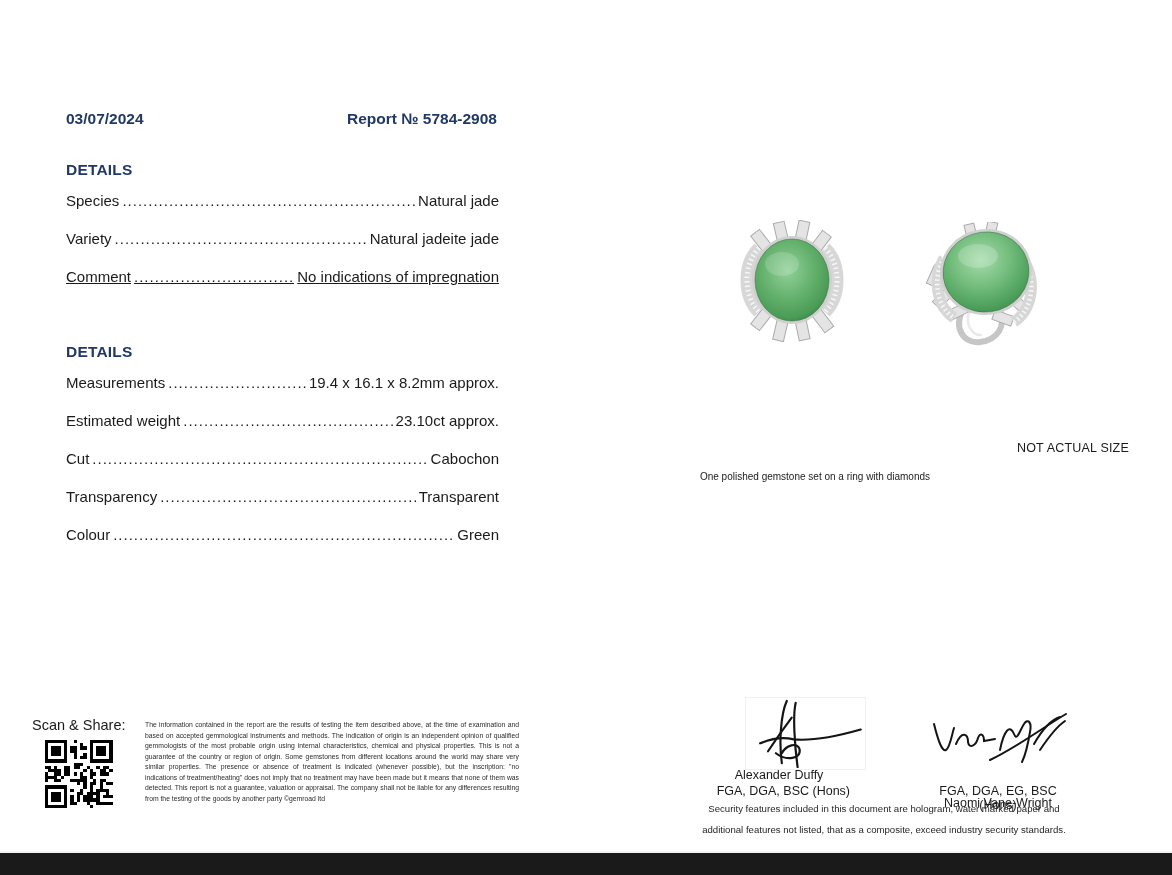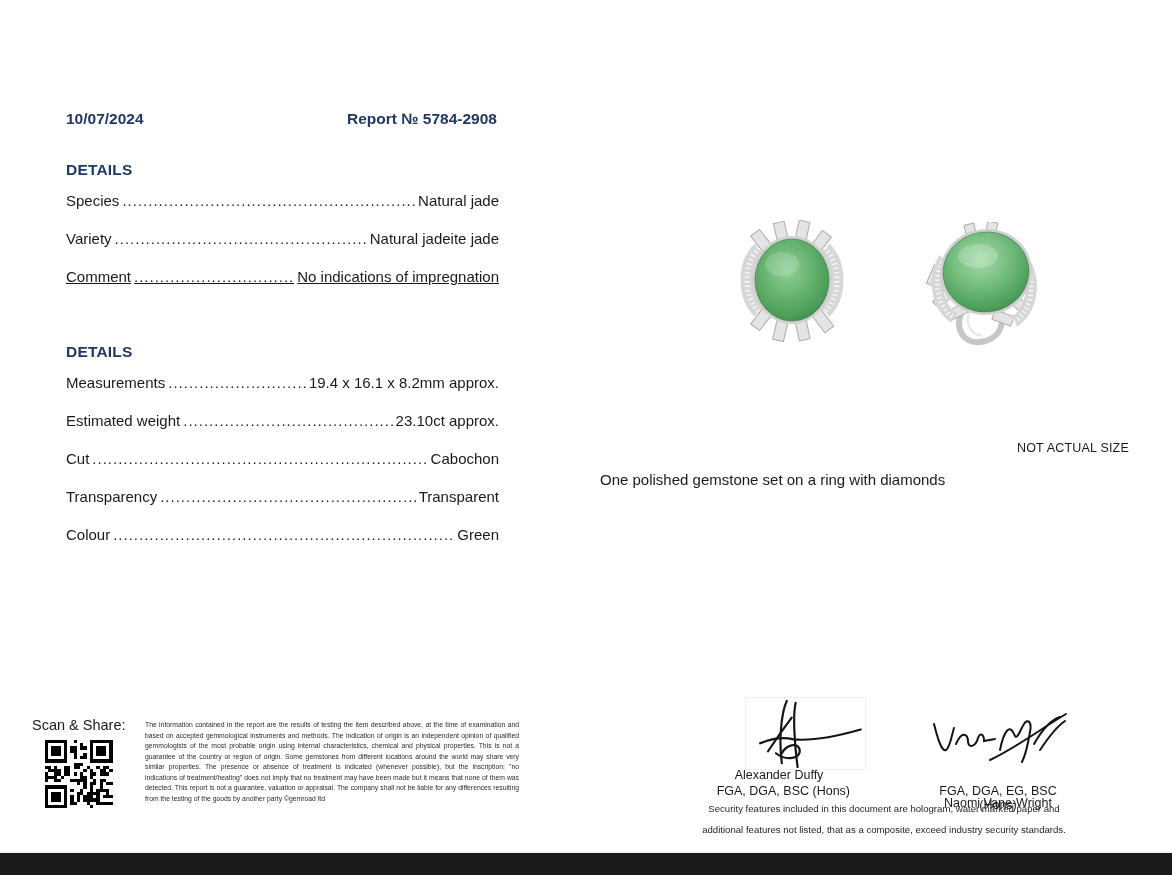--- a/index.html
+++ b/index.html
@@ -18,21 +18,21 @@
   .row{left:66px;width:433px;display:flex;align-items:baseline;font-size:15px;}
   .row .lbl{white-space:nowrap;}
   .row .leader{flex:1;overflow:hidden;white-space:nowrap;margin:0 3px;letter-spacing:1px;}
   .row .leader::after{content:"..................................................................................................................................";}
   .row .val{white-space:nowrap;}
   .r0{top:192px;} .r1{top:230px;} .r2{top:268px;text-decoration:underline;}
   .d0{top:374px;} .d1{top:412px;} .d2{top:450px;} .d3{top:488px;} .d4{top:526px;}
   .ring1{left:737px;top:220px;}
   .ring2{left:922px;top:222px;}
   .not-actual{left:999px;top:441px;width:130px;text-align:right;font-size:12.5px;letter-spacing:0.2px;}
-  .item-caption{left:600px;top:471px;width:430px;font-size:15px;}
+  .item-caption{left:600px;top:471px;width:430px;text-align:center;font-size:10px;}
   .scan-share{left:32px;top:717px;font-size:14.5px;}
   .qr{left:44px;top:740px;}
   .disclaimer{
     left:145px;top:720px;width:374px;
     font-size:6.8px;line-height:10.55px;text-align:justify;color:#2b2b2b;
   }
   .sigbox1{left:745px;top:697px;width:119px;height:71px;border:1px solid #f0f0f0;}
   .sig2{left:928px;top:708px;}
   .signame{text-align:center;font-size:12.5px;}
   .name1{left:708px;top:768px;width:142px;}
@@ -41,21 +41,21 @@
   .cred2{left:922px;top:784px;width:152px;}
   .security-note{left:690px;top:798px;width:388px;text-align:center;font-size:9.6px;line-height:21px;color:#1f1f1f;}
   .bottom-bar{left:0;bottom:0;width:1172px;height:22px;background:#1a1a1a;border-top:2px solid #f4f4f4;}
   svg{display:block;}
 </style>
 </head>
 <body>
 
 <div>
 
-  <div class="abs docdate accent">10/07/2024</div>
+  <div class="abs docdate accent">03/07/2024</div>
   <div class="abs report-no accent">Report № 5784-2908</div>
 
   <div class="abs section-heading results-heading accent">DETAILS</div>
 
   <div class="abs row r0">
     <span class="lbl">Species</span>
     <span class="leader"></span>
     <span class="val">Natural jade</span>
   </div>
   <div class="abs row r1">

